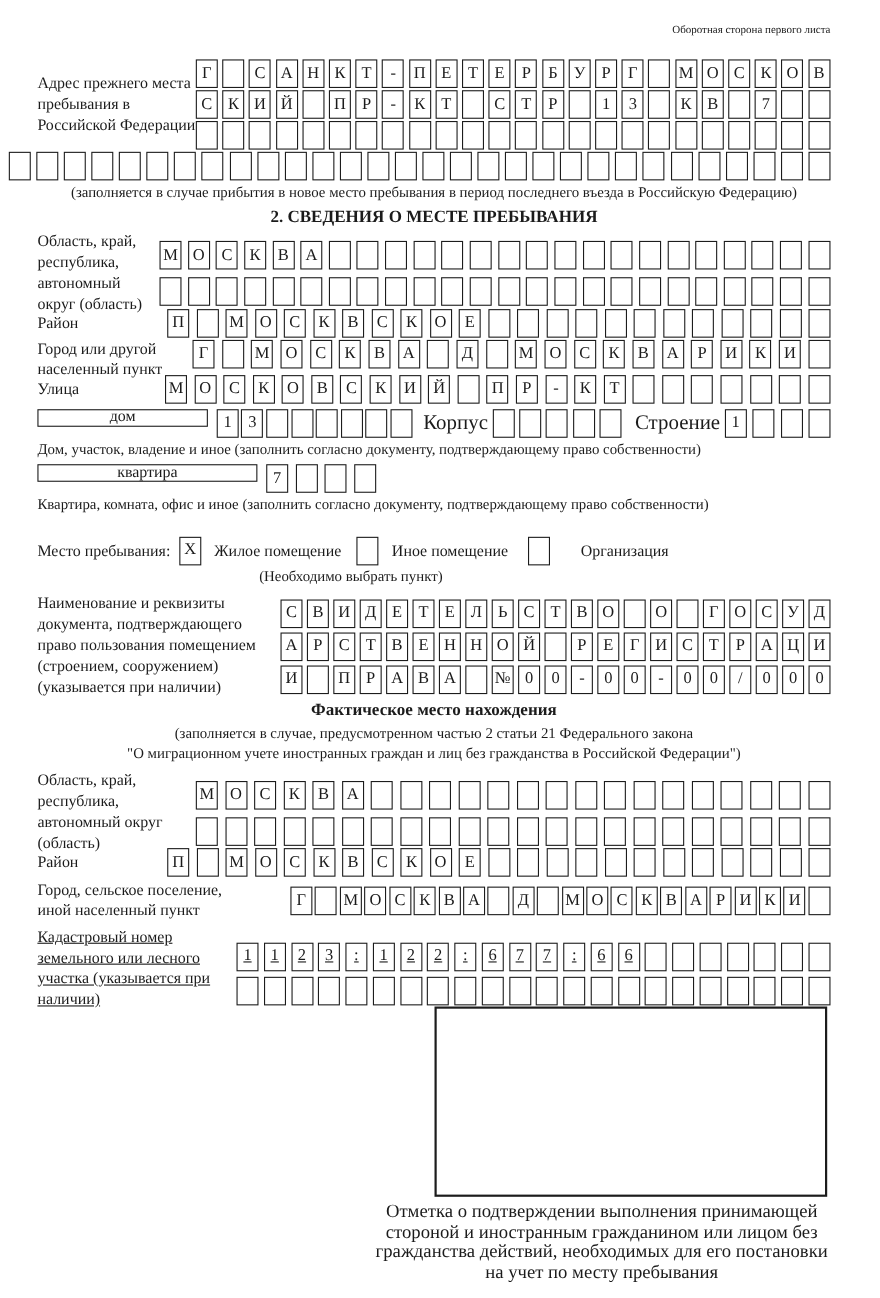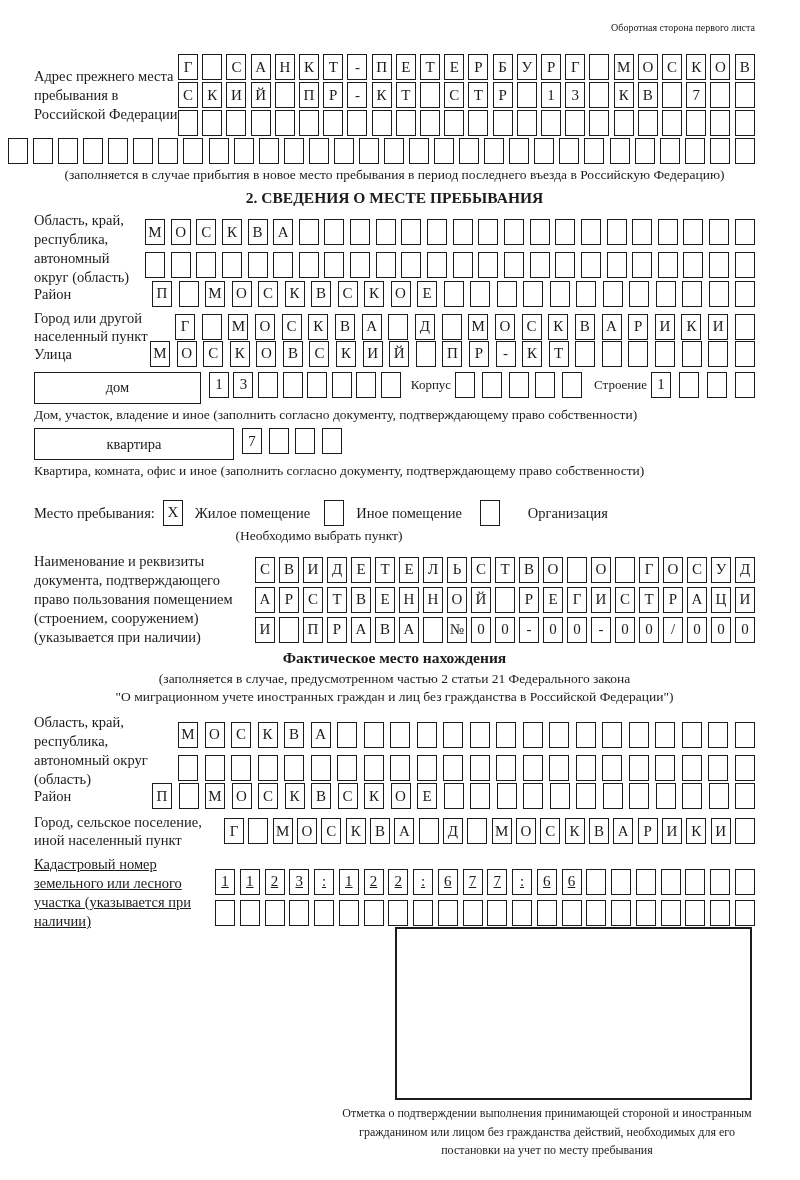--- a/index.html
+++ b/index.html
@@ -22,50 +22,50 @@
   .r605{width:605px;} .r500{width:500px;} .r531{width:531px;} .r540{width:540px;}
   .block1{margin-top:21px;}
   .row4{margin-left:-26px;width:747px;margin-top:2px;}
   .caption{font-size:13.5px;line-height:16.5px;}
   .center{text-align:center;}
   .caption.mt{margin-top:3px;}
   .sec-title{margin-top:5px;text-align:center;font-weight:bold;font-size:15.5px;line-height:18px;}
   .oblast{margin-top:4px;}
   .oblast .gridcol .cellrow + .cellrow{margin-top:7px;}
   .raion{margin-top:-6px;}
-  .gorod{margin-top:2px;align-items:center;}
+  .gorod{margin-top:2px;align-items:flex-start;}
   .gorod .flabel{line-height:18px;}
   .ulitsa{margin-top:-4px;}
   .domrow{display:flex;align-items:flex-start;margin-top:5px;}
-  .widebox{box-sizing:border-box;height:32px;border:1.6px solid #1c1c1c;
+  .widebox{box-sizing:border-box;height:16px;border:1.6px solid #1c1c1c;
            display:flex;align-items:center;justify-content:center;font-size:14.5px;}
   .wb167{width:167px;} .wb200{width:200px;text-align:center;}
   .ml4{margin-left:4px;} .ml8{margin-left:8px;} .ml10{margin-left:10px;}
   .ml12{margin-left:12px;} .ml14{margin-left:14px;} .ml18{margin-left:18px;} .ml28{margin-left:28px;}
-  .inlabel{flex:none;line-height:26px;font-size:13px;}
+  .inlabel{flex:none;line-height:26px;font-size:19px;}
   .g192{width:192px;} .g127{width:127px;} .g104{width:104px;} .g100{width:100px;}
   .mestorow{display:flex;align-items:center;margin-top:20px;}
   .mlabel{flex:none;line-height:26px;}
   .note-center{width:570px;text-align:center;margin-top:2px;}
   .docblock{margin-top:8px;}
   .docblock .gridcol .cellrow + .cellrow{margin-top:4px;}
   .fact-title{margin-top:2px;}
   .cap1{margin-top:4px;} .cap2{margin-top:1px;}
   .oblast-f{margin-top:8px;}
   .oblast-f .gridcol .cellrow + .cellrow{margin-top:7px;}
   .raion-f{margin-top:-6px;}
-  .gorod-f{margin-top:4px;align-items:center;}
+  .gorod-f{margin-top:4px;align-items:center;gap:40px;}
   .gorod-f .flabel{line-height:18px;}
   .kadastr{margin-top:6px;text-decoration:underline;}
   .kadastr .gridcol{margin-top:8px;}
   .kadastr .gridcol .cellrow + .cellrow{margin-top:5px;}
   .stamp-box{box-sizing:border-box;margin-top:-4px;margin-left:361px;width:357px;height:173px;
              border:2px solid #1c1c1c;background:#fff;}
   .stamp-caption{margin-top:4px;margin-left:305px;width:416px;text-align:center;
-                 font-size:12px;line-height:18.5px;}
+                 font-size:17px;line-height:18.5px;}
 </style>
 </head>
 <body>
 
 <div class="page">
 
   <div class="header-note">Оборотная сторона первого листа</div>
 
   <div class="frow block1">
     <div class="flabel w144">Адрес прежнего места пребывания в Российской Федерации</div>

